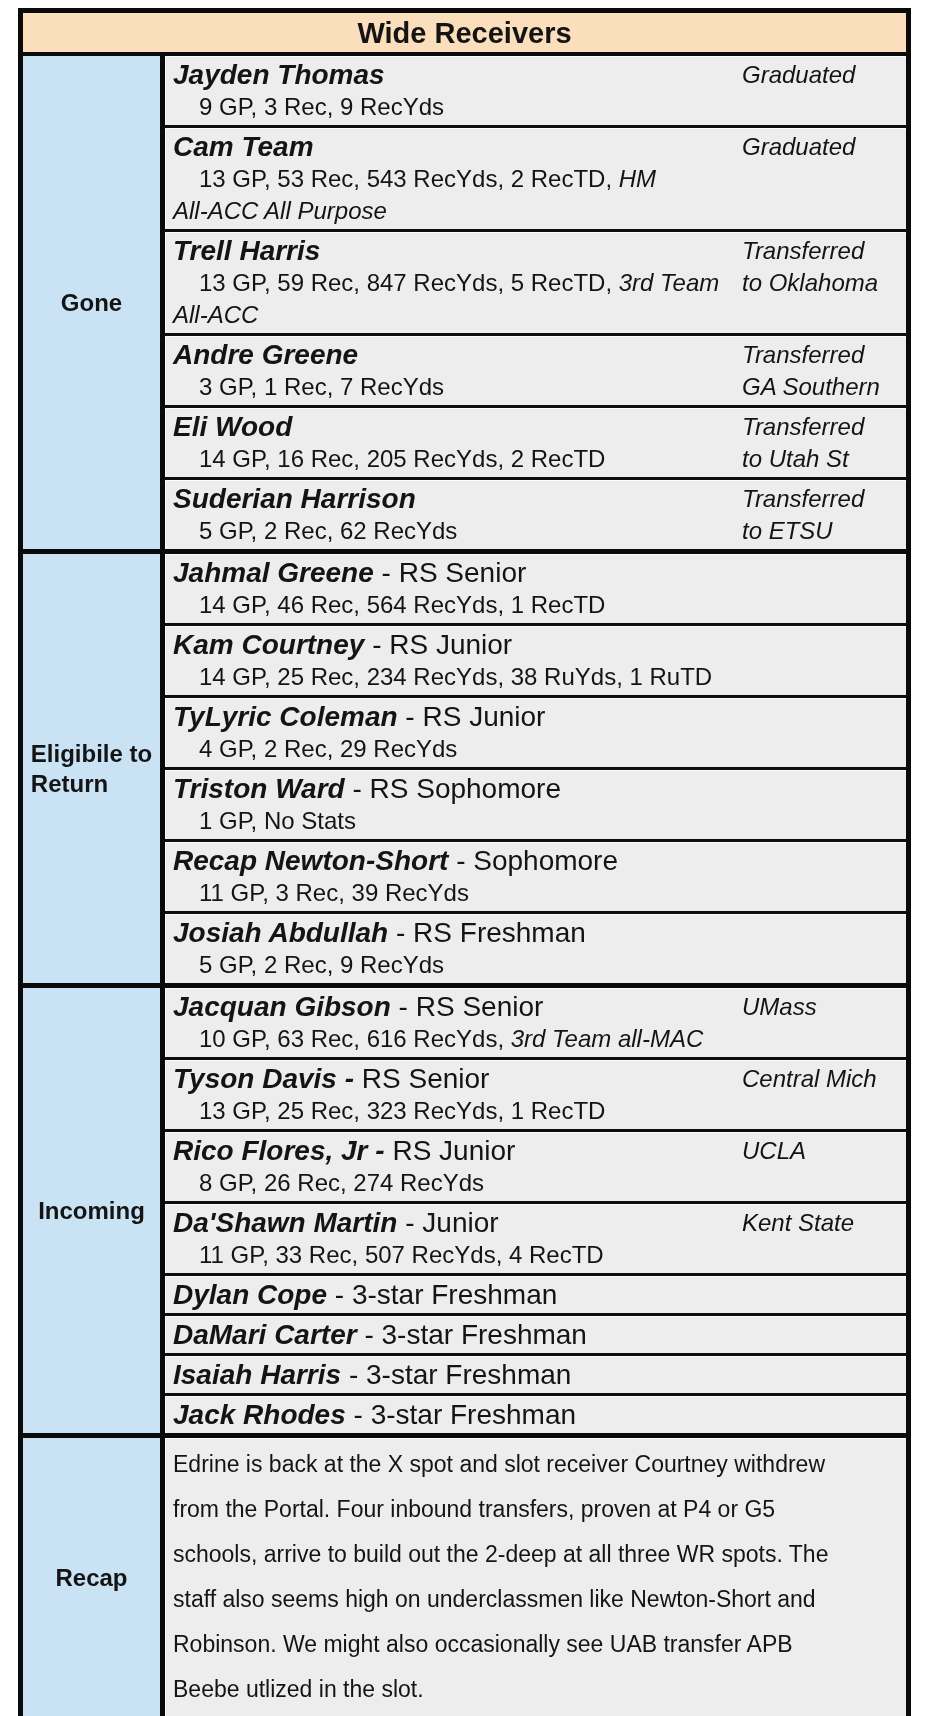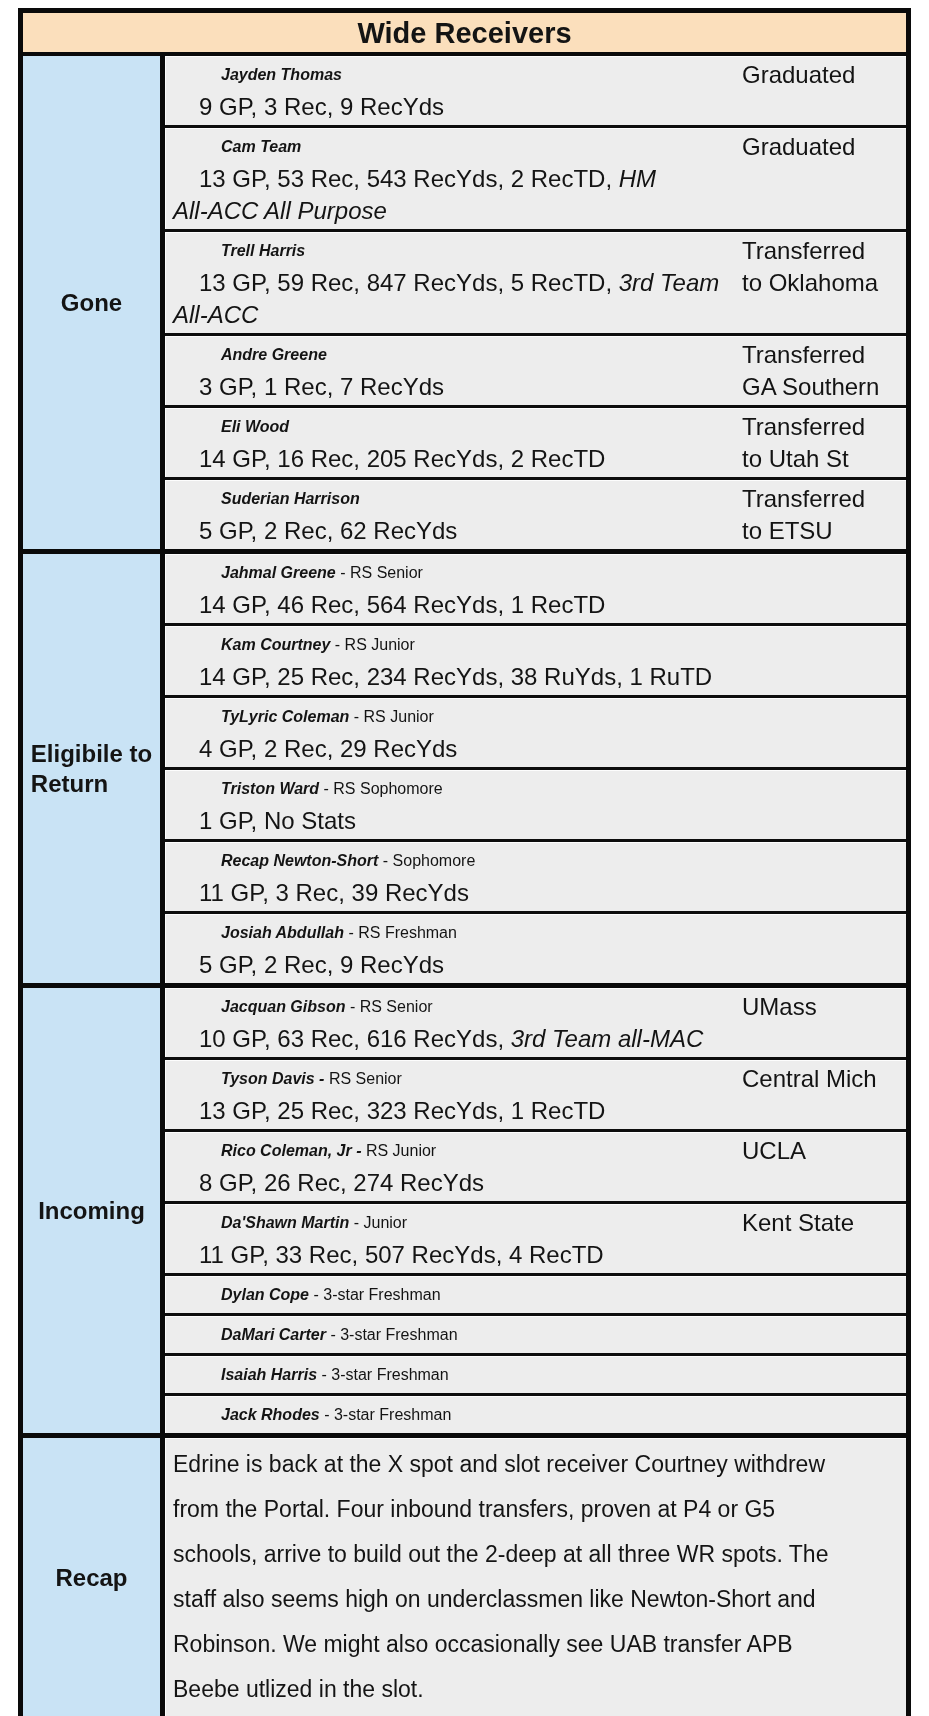--- a/index.html
+++ b/index.html
@@ -49,31 +49,32 @@
   }
   .row {
     background: #EDEDED;
     box-shadow: inset 1px 1px 0 rgba(255,255,255,0.85);
     border-bottom: 3px solid #0d0d0d;
     padding: 3px 8px 2px 8px;
     display: flex;
   }
   .row:last-child { border-bottom: none; }
   .row-main { flex: 1; min-width: 0; }
-  .row-line1 { font-size: 16px; line-height: 32px; margin-left: 48px; }
+  .row-line1 { font-size: 28px; line-height: 32px; }
   .player-name { font-weight: 700; font-style: italic; }
   .player-meta { font-weight: 400; font-style: normal; }
   .row-stats {
     font-size: 24px; line-height: 32px;
     text-indent: 26px;
     white-space: pre-wrap;
   }
   .row-stats .it { font-style: italic; }
   .row-status {
     width: 156px; flex: none;
+    font-style: italic;
     font-size: 24px; line-height: 32px;
     white-space: pre-line;
     text-align: left;
   }
   .recap-cell {
     background: #EDEDED;
     box-shadow: inset 1px 1px 0 rgba(255,255,255,0.85);
     padding: 4px 8px 5px 8px;
     font-size: 23px;
     line-height: 45px;
@@ -193,21 +194,21 @@
           </div>
           <div class="row">
             <div class="row-main">
               <div class="row-line1"><span class="player-name">Tyson Davis -</span><span class="player-meta"> RS Senior</span></div>
               <div class="row-stats"><span>13 GP, 25 Rec, 323 RecYds, 1 RecTD</span></div>
             </div>
             <div class="row-status">Central Mich</div>
           </div>
           <div class="row">
             <div class="row-main">
-              <div class="row-line1"><span class="player-name">Rico Coleman, Jr -</span><span class="player-meta"> RS Junior</span></div>
+              <div class="row-line1"><span class="player-name">Rico Flores, Jr -</span><span class="player-meta"> RS Junior</span></div>
               <div class="row-stats"><span>8 GP, 26 Rec, 274 RecYds</span></div>
             </div>
             <div class="row-status">UCLA</div>
           </div>
           <div class="row">
             <div class="row-main">
               <div class="row-line1"><span class="player-name">Da'Shawn Martin</span><span class="player-meta"> - Junior</span></div>
               <div class="row-stats"><span>11 GP, 33 Rec, 507 RecYds, 4 RecTD</span></div>
             </div>
             <div class="row-status">Kent State</div>

